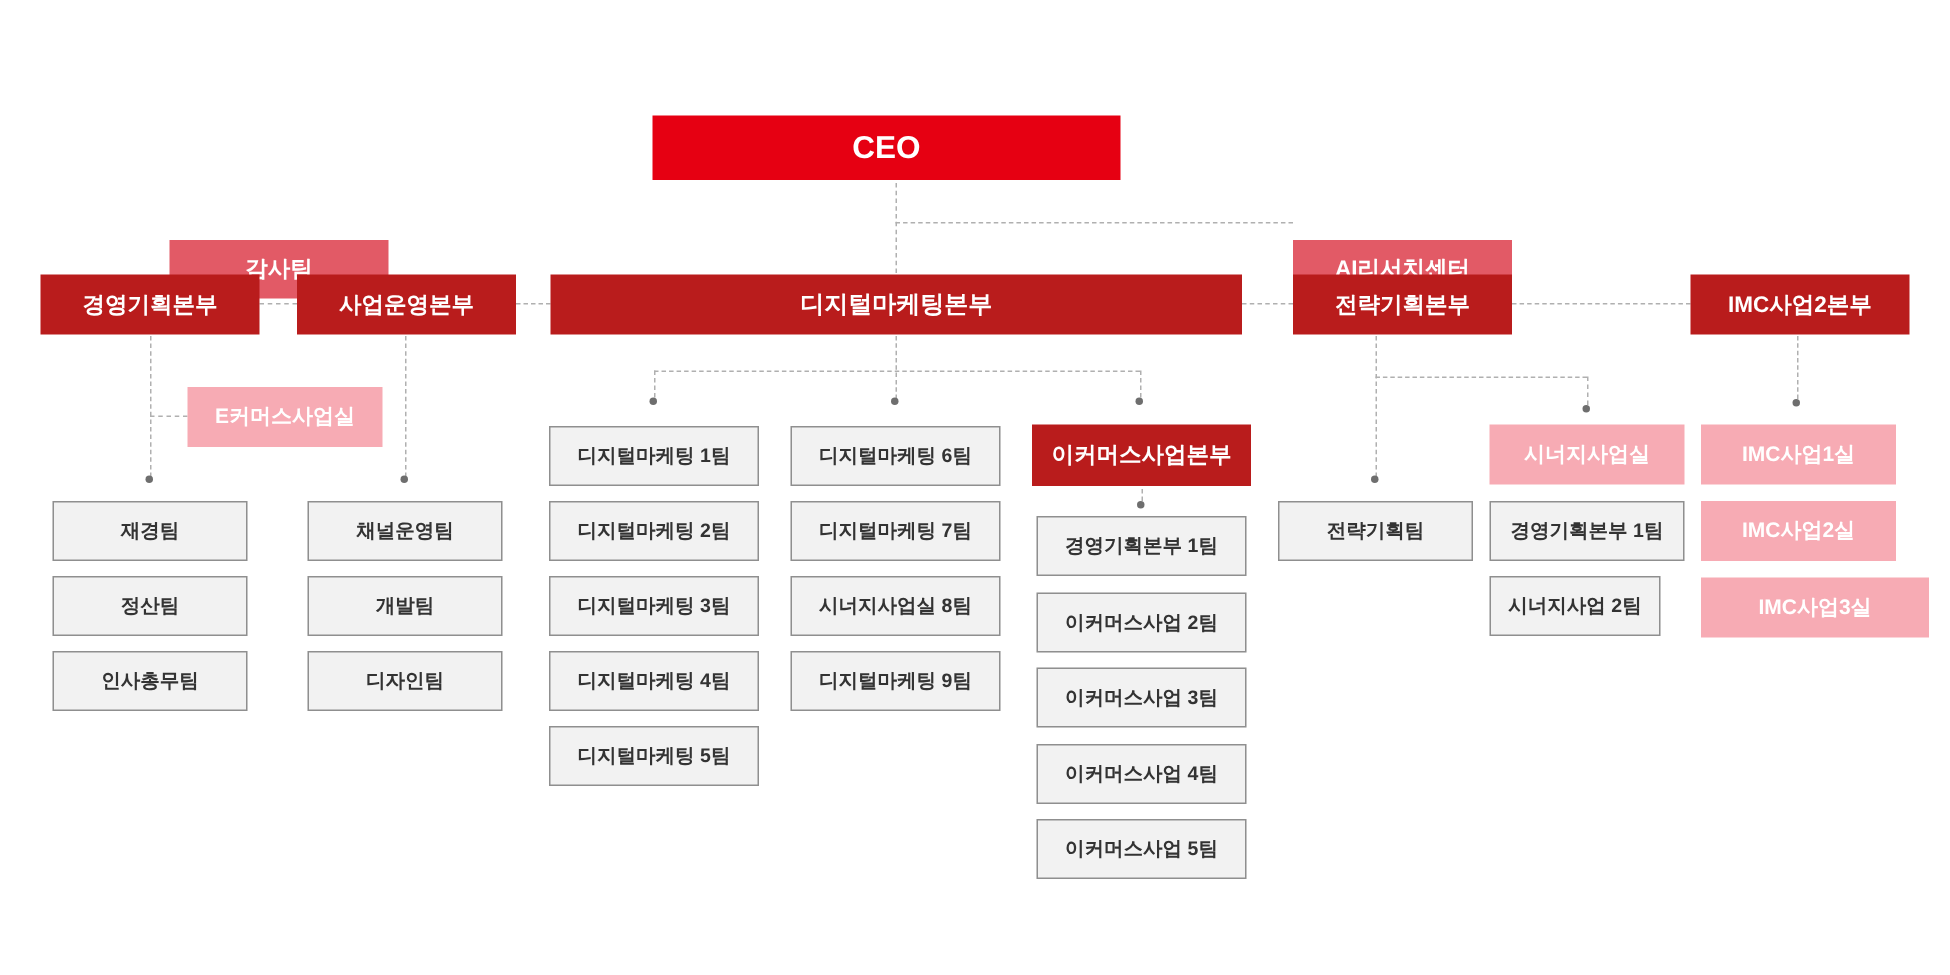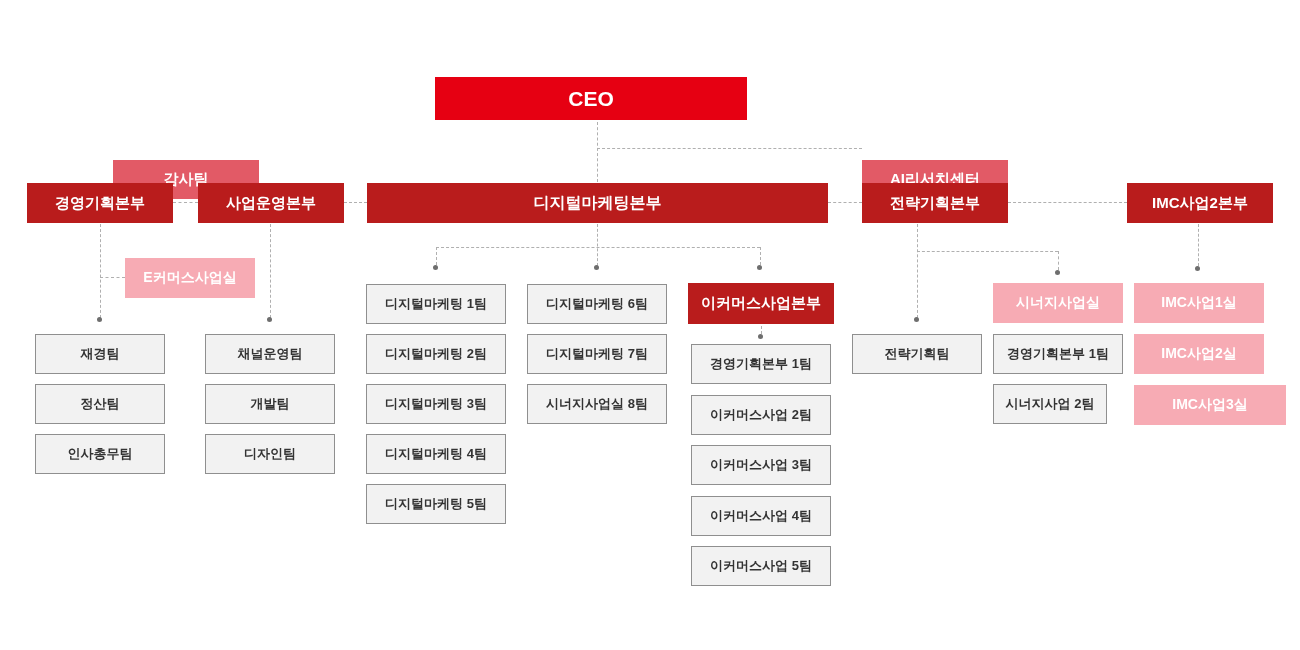--- a/index.html
+++ b/index.html
@@ -91,20 +91,21 @@
 
   <div class="node team" style="left:366px;top:284px;width:140px;height:40px">디지털마케팅 1팀</div>
   <div class="node team" style="left:366px;top:334px;width:140px;height:40px">디지털마케팅 2팀</div>
   <div class="node team" style="left:366px;top:384px;width:140px;height:40px">디지털마케팅 3팀</div>
   <div class="node team" style="left:366px;top:434px;width:140px;height:40px">디지털마케팅 4팀</div>
   <div class="node team" style="left:366px;top:484px;width:140px;height:40px">디지털마케팅 5팀</div>
 
   <div class="node team" style="left:527px;top:284px;width:140px;height:40px">디지털마케팅 6팀</div>
   <div class="node team" style="left:527px;top:334px;width:140px;height:40px">디지털마케팅 7팀</div>
   <div class="node team" style="left:527px;top:384px;width:140px;height:40px">시너지사업실 8팀</div>
+  <div class="node team" style="left:527px;top:434px;width:140px;height:40px">디지털마케팅 9팀</div>
 
   <div class="node team" style="left:691px;top:344px;width:140px;height:40px">경영기획본부 1팀</div>
   <div class="node team" style="left:691px;top:395px;width:140px;height:40px">이커머스사업 2팀</div>
   <div class="node team" style="left:691px;top:445px;width:140px;height:40px">이커머스사업 3팀</div>
   <div class="node team" style="left:691px;top:496px;width:140px;height:40px">이커머스사업 4팀</div>
   <div class="node team" style="left:691px;top:546px;width:140px;height:40px">이커머스사업 5팀</div>
 
   <div class="node team" style="left:852px;top:334px;width:130px;height:40px">전략기획팀</div>
 
   <div class="node team" style="left:993px;top:334px;width:130px;height:40px">경영기획본부 1팀</div>

